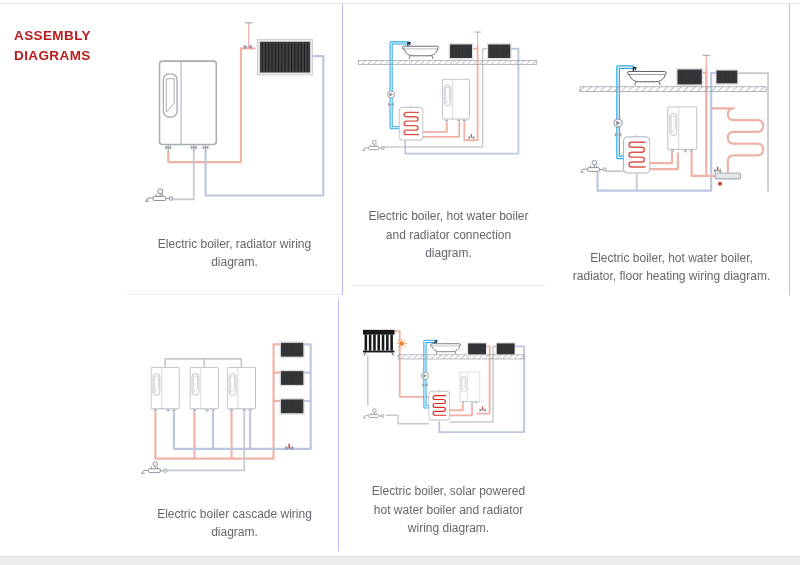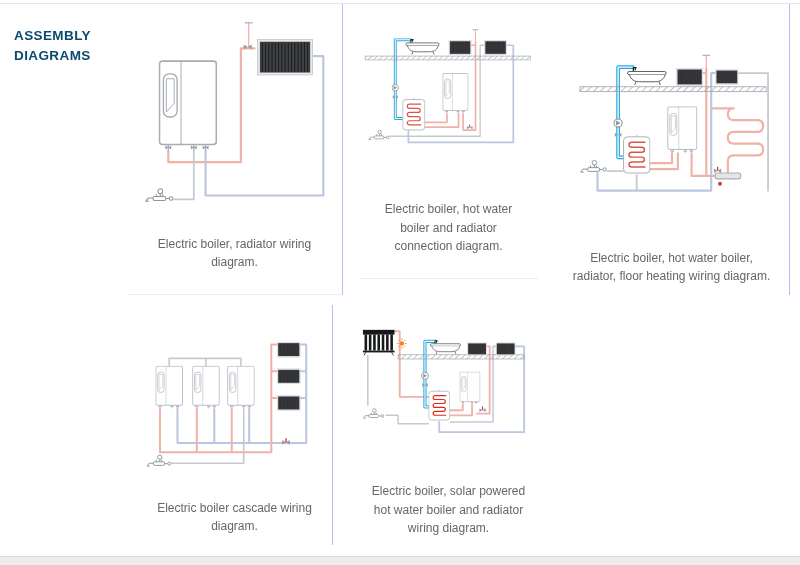--- a/index.html
+++ b/index.html
@@ -1,21 +1,21 @@
 <!DOCTYPE html>
 <html><head>
 <meta charset="utf-8">
 <style>
   html,body{margin:0;padding:0;background:#fff;}
   .page{position:relative;width:800px;height:565px;background:#fff;overflow:hidden;
         font-family:"Liberation Sans", sans-serif;}
   .topline{position:absolute;top:3px;left:0;right:0;height:1px;background:#e8e6ea;}
   .botstrip{position:absolute;bottom:0;left:0;right:0;height:8px;background:#ececee;border-top:1px solid #dddde0;}
   .title{position:absolute;left:14px;top:26px;font-size:13.5px;font-weight:bold;
-         color:#0c4a6e;letter-spacing:.4px;line-height:1.5;}
+         color:#b91c1c;letter-spacing:.4px;line-height:1.5;}
   .grid{position:absolute;left:127px;top:4px;width:663px;height:551px;
         display:grid;grid-template-columns:216px 211px 236px;grid-template-rows:291px 260px;}
   .cell{display:flex;flex-direction:column;align-items:center;justify-content:flex-end;box-sizing:border-box;}
   .cb{border-right:1px solid #c4b5fd;}
   .rb{border-bottom:1px solid #eceaee;}
   .art{flex:1;display:flex;align-items:center;justify-content:center;width:100%;}
   .cap{font-size:12px;color:#63676d;line-height:1.55;text-align:center;padding:4px 14px 22px;}
   .row2 .cap{padding-bottom:9px;}
   
   .ph{stroke:#f0b2a6;fill:none;stroke-width:2.2;stroke-linecap:round;stroke-linejoin:round;}
@@ -132,21 +132,21 @@
           <use href="#sym-boiler" x="28" y="48" width="60" height="94"></use>
           <use href="#sym-radiator" x="128" y="26" width="58" height="38"></use>
           <use href="#sym-valve" x="114" y="31" width="10" height="7"></use>
           <use href="#sym-fill" x="14" y="178" width="30" height="18"></use>
         </svg>
       </div>
       <figcaption class="cap">Electric boiler, radiator wiring diagram.</figcaption>
     </figure>
 
 
-    <figure class="cell rb" style="margin:16px">
+    <figure class="cell rb" style="margin:9px">
       <div class="art">
         <svg width="228" height="212" viewBox="0 0 232 212">
           <path class="pt" d="M151 28 V44"></path>
           <path class="tick" d="M147 28 h8"></path>
           <path class="ph" d="M146 48 H151 M151 44 V158 H135 V137"></path>
           <path class="pg" d="M162 48 H157 V166 H40"></path>
           <path class="pc" d="M192 48 H200 V174 H64 V159"></path>
           <path class="ph" d="M114 137 V148 H86"></path>
           <path class="ph" d="M129 137 V154 H86"></path>
           <path class="pm" d="M67 41 H47 V143 H56"></path>
@@ -191,21 +191,21 @@
           <use href="#sym-valve" x="47" y="108" width="8" height="6"></use>
           <rect class="mani" x="150" y="150" width="26" height="6" rx="2"></rect>
           <use href="#sym-valve-r" x="148" y="143" width="9" height="8"></use>
           <circle cx="155" cy="161" r="2" fill="#d2392e"></circle>
           <use href="#sym-fill" x="12" y="136" width="28" height="17"></use>
         </svg>
       </div>
       <figcaption class="cap">Electric boiler, hot water boiler, radiator, floor heating wiring diagram.</figcaption>
     </figure>
 
-    <figure class="cell cb row2" style="margin:10px">
+    <figure class="cell cb row2" style="margin:4px">
       <div class="art">
         <svg width="208" height="196" viewBox="0 0 212 200">
           <path class="pg" d="M35 66 V58 H113 V66 M75 66 V58"></path>
           <path class="ph" d="M25 113 V160 H146 V43 H152 M65 113 V160 M103 113 V160 M146 72 H152 M146 101 H152"></path>
           <path class="pc" d="M44 113 V150 M84 113 V150 M122 113 V150 M44 150 H184 V43 H178 M184 72 H178 M184 101 H178"></path>
           <path class="pg" d="M38 172 H116 V113"></path>
           <use href="#sym-boiler" x="20" y="66" width="30" height="47"></use>
           <use href="#sym-boiler" x="60" y="66" width="30" height="47"></use>
           <use href="#sym-boiler" x="98" y="66" width="30" height="47"></use>
           <use href="#sym-radiator" x="152" y="39" width="26" height="19"></use>

